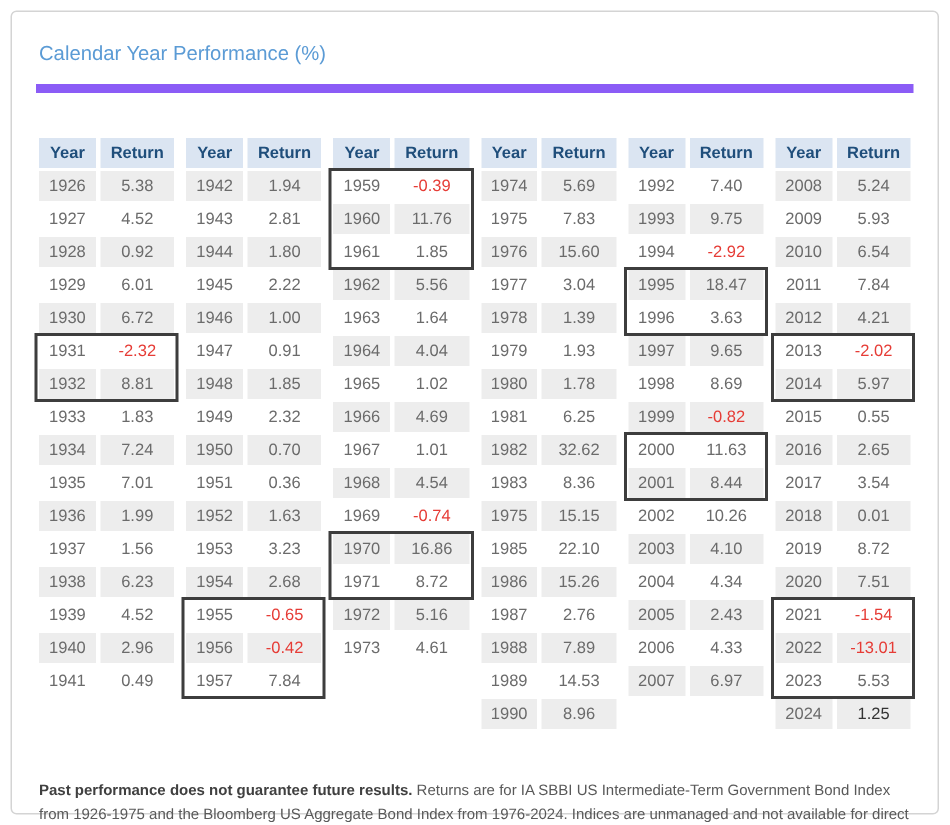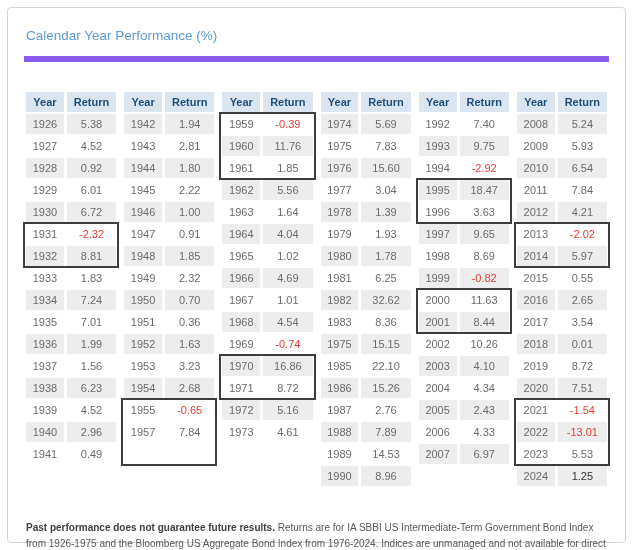--- a/index.html
+++ b/index.html
@@ -215,20 +215,24 @@
           <div class="cell ret">3.23</div>
         </div>
         <div class="row data-row alt">
           <div class="cell year">1954</div>
           <div class="cell ret">2.68</div>
         </div>
         <div class="row data-row">
           <div class="cell year">1955</div>
           <div class="cell ret neg">-0.65</div>
         </div>
+        <div class="row data-row alt">
+          <div class="cell year">1956</div>
+          <div class="cell ret neg">-0.42</div>
+        </div>
         <div class="row data-row">
           <div class="cell year">1957</div>
           <div class="cell ret">7.84</div>
         </div>
         <div class="hbox" style="top: 306px; height: 64px;"></div>
       </div>
       <div class="group">
         <div class="row">
           <div class="cell th year">Year</div>
           <div class="cell th ret">Return</div>

